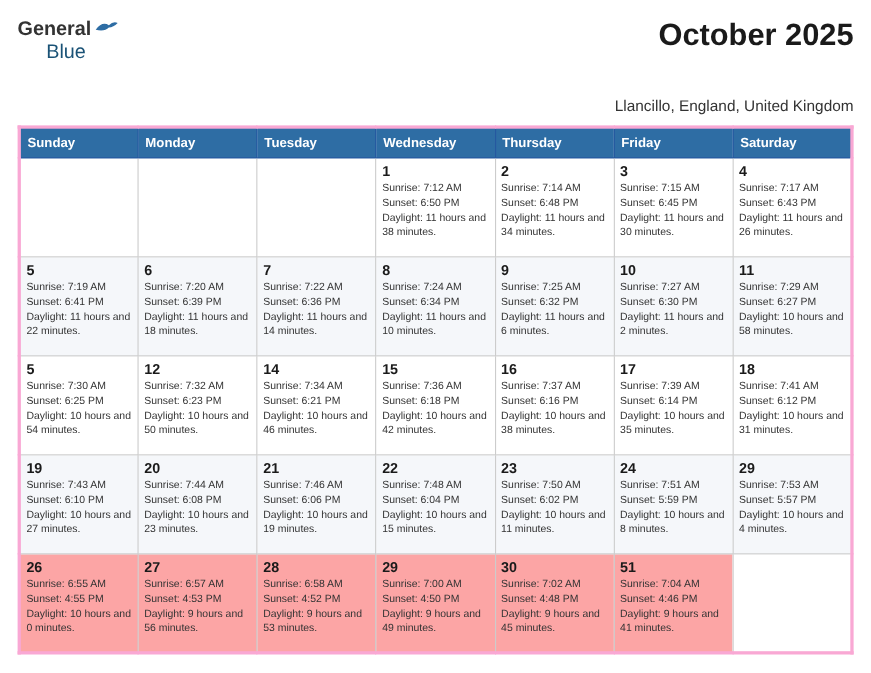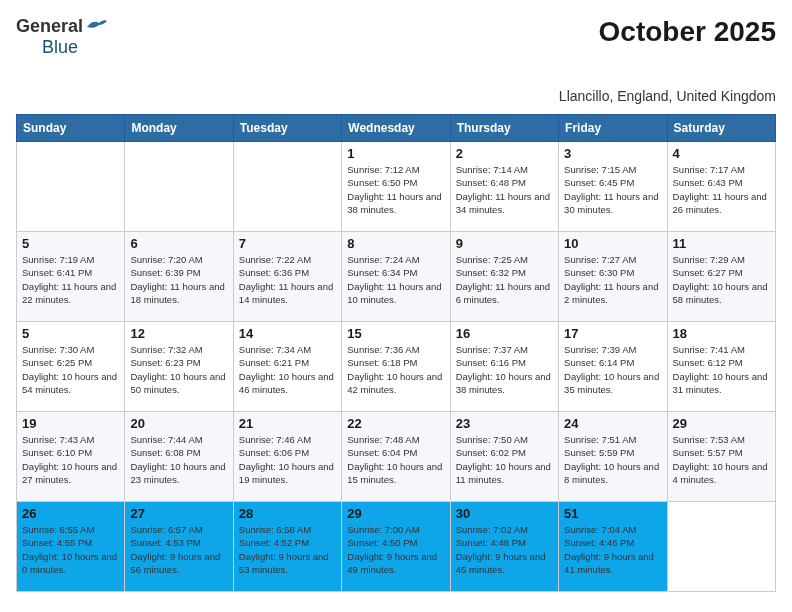--- a/index.html
+++ b/index.html
@@ -51,21 +51,21 @@
       color: #1a1a1a;
     }
     .location {
       font-size: 14px;
       color: #333;
       margin-top: 40px;
     }
     .calendar {
       width: 100%;
       border-collapse: collapse;
-      border: 1px solid #f9a8d4;
+      border: 3px solid #f9a8d4;
     }
     .calendar th {
       background-color: #2e6da4;
       color: white;
       text-align: left;
       padding: 6px 6px;
       font-size: 12px;
       font-weight: bold;
       border: 1px solid #2558a0;
     }
@@ -88,21 +88,21 @@
     }
     .cell-info {
       font-size: 9.5px;
       color: #333;
       line-height: 1.4;
     }
     .empty-cell {
       background: #fff !important;
     }
     .last-row td {
-      background: #0ea5e9;
+      background: #fca5a5;
     }
   </style>
 </head>
 <body>
 
 <div class="header">
   <div class="logo">
     <div class="logo-text">
       <span class="logo-general">General</span>
       <svg class="logo-bird" viewBox="0 0 24 20" fill="none">

